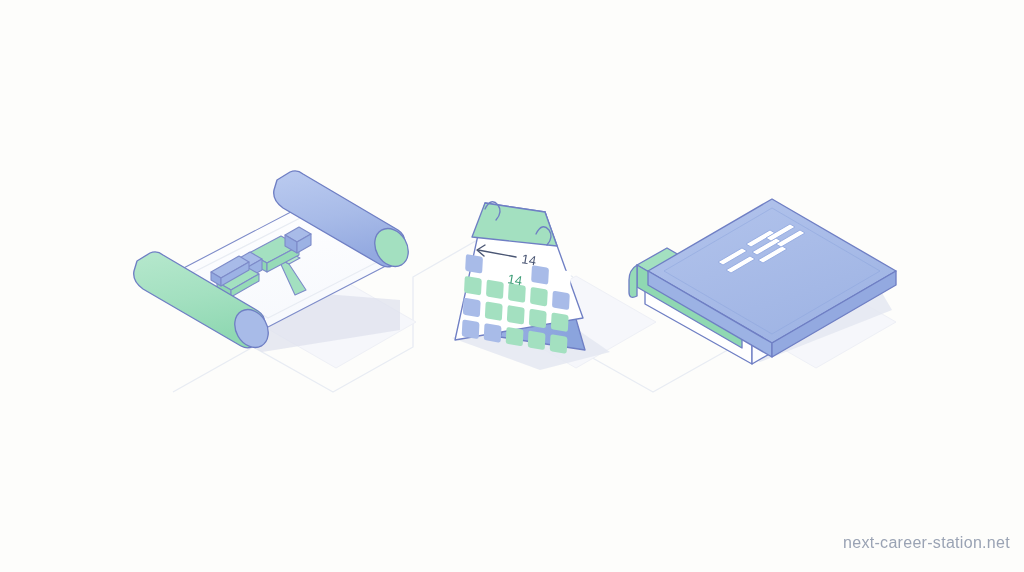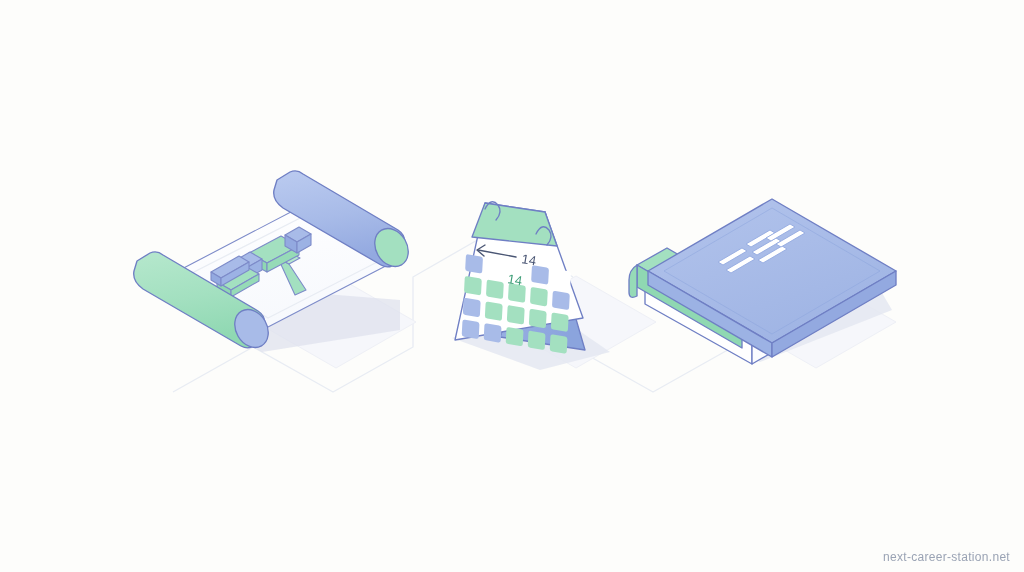--- a/index.html
+++ b/index.html
@@ -21,23 +21,23 @@
   .stage svg.scene {
     position: absolute;
     inset: 0;
     width: 1024px;
     height: 572px;
     display: block;
   }
   .watermark {
     position: absolute;
     right: 14px;
-    bottom: 8px;
+    bottom: 20px;
     font-family: "Liberation Sans", sans-serif;
-    font-size: 12px;
+    font-size: 16px;
     letter-spacing: 0.3px;
     color: #9aa3b4;
     user-select: none;
     white-space: nowrap;
   }
   
   .stroke-main { stroke: #6f7fc4; stroke-width: 1.35; stroke-linejoin: round; stroke-linecap: round; }
   .stroke-thin { stroke: #7d8bc9; stroke-width: 1.1; stroke-linejoin: round; stroke-linecap: round; }
   .stroke-faint { stroke: #e8ecf3; stroke-width: 1.3; fill: none; stroke-linejoin: round; }
   .no-fill { fill: none; }

